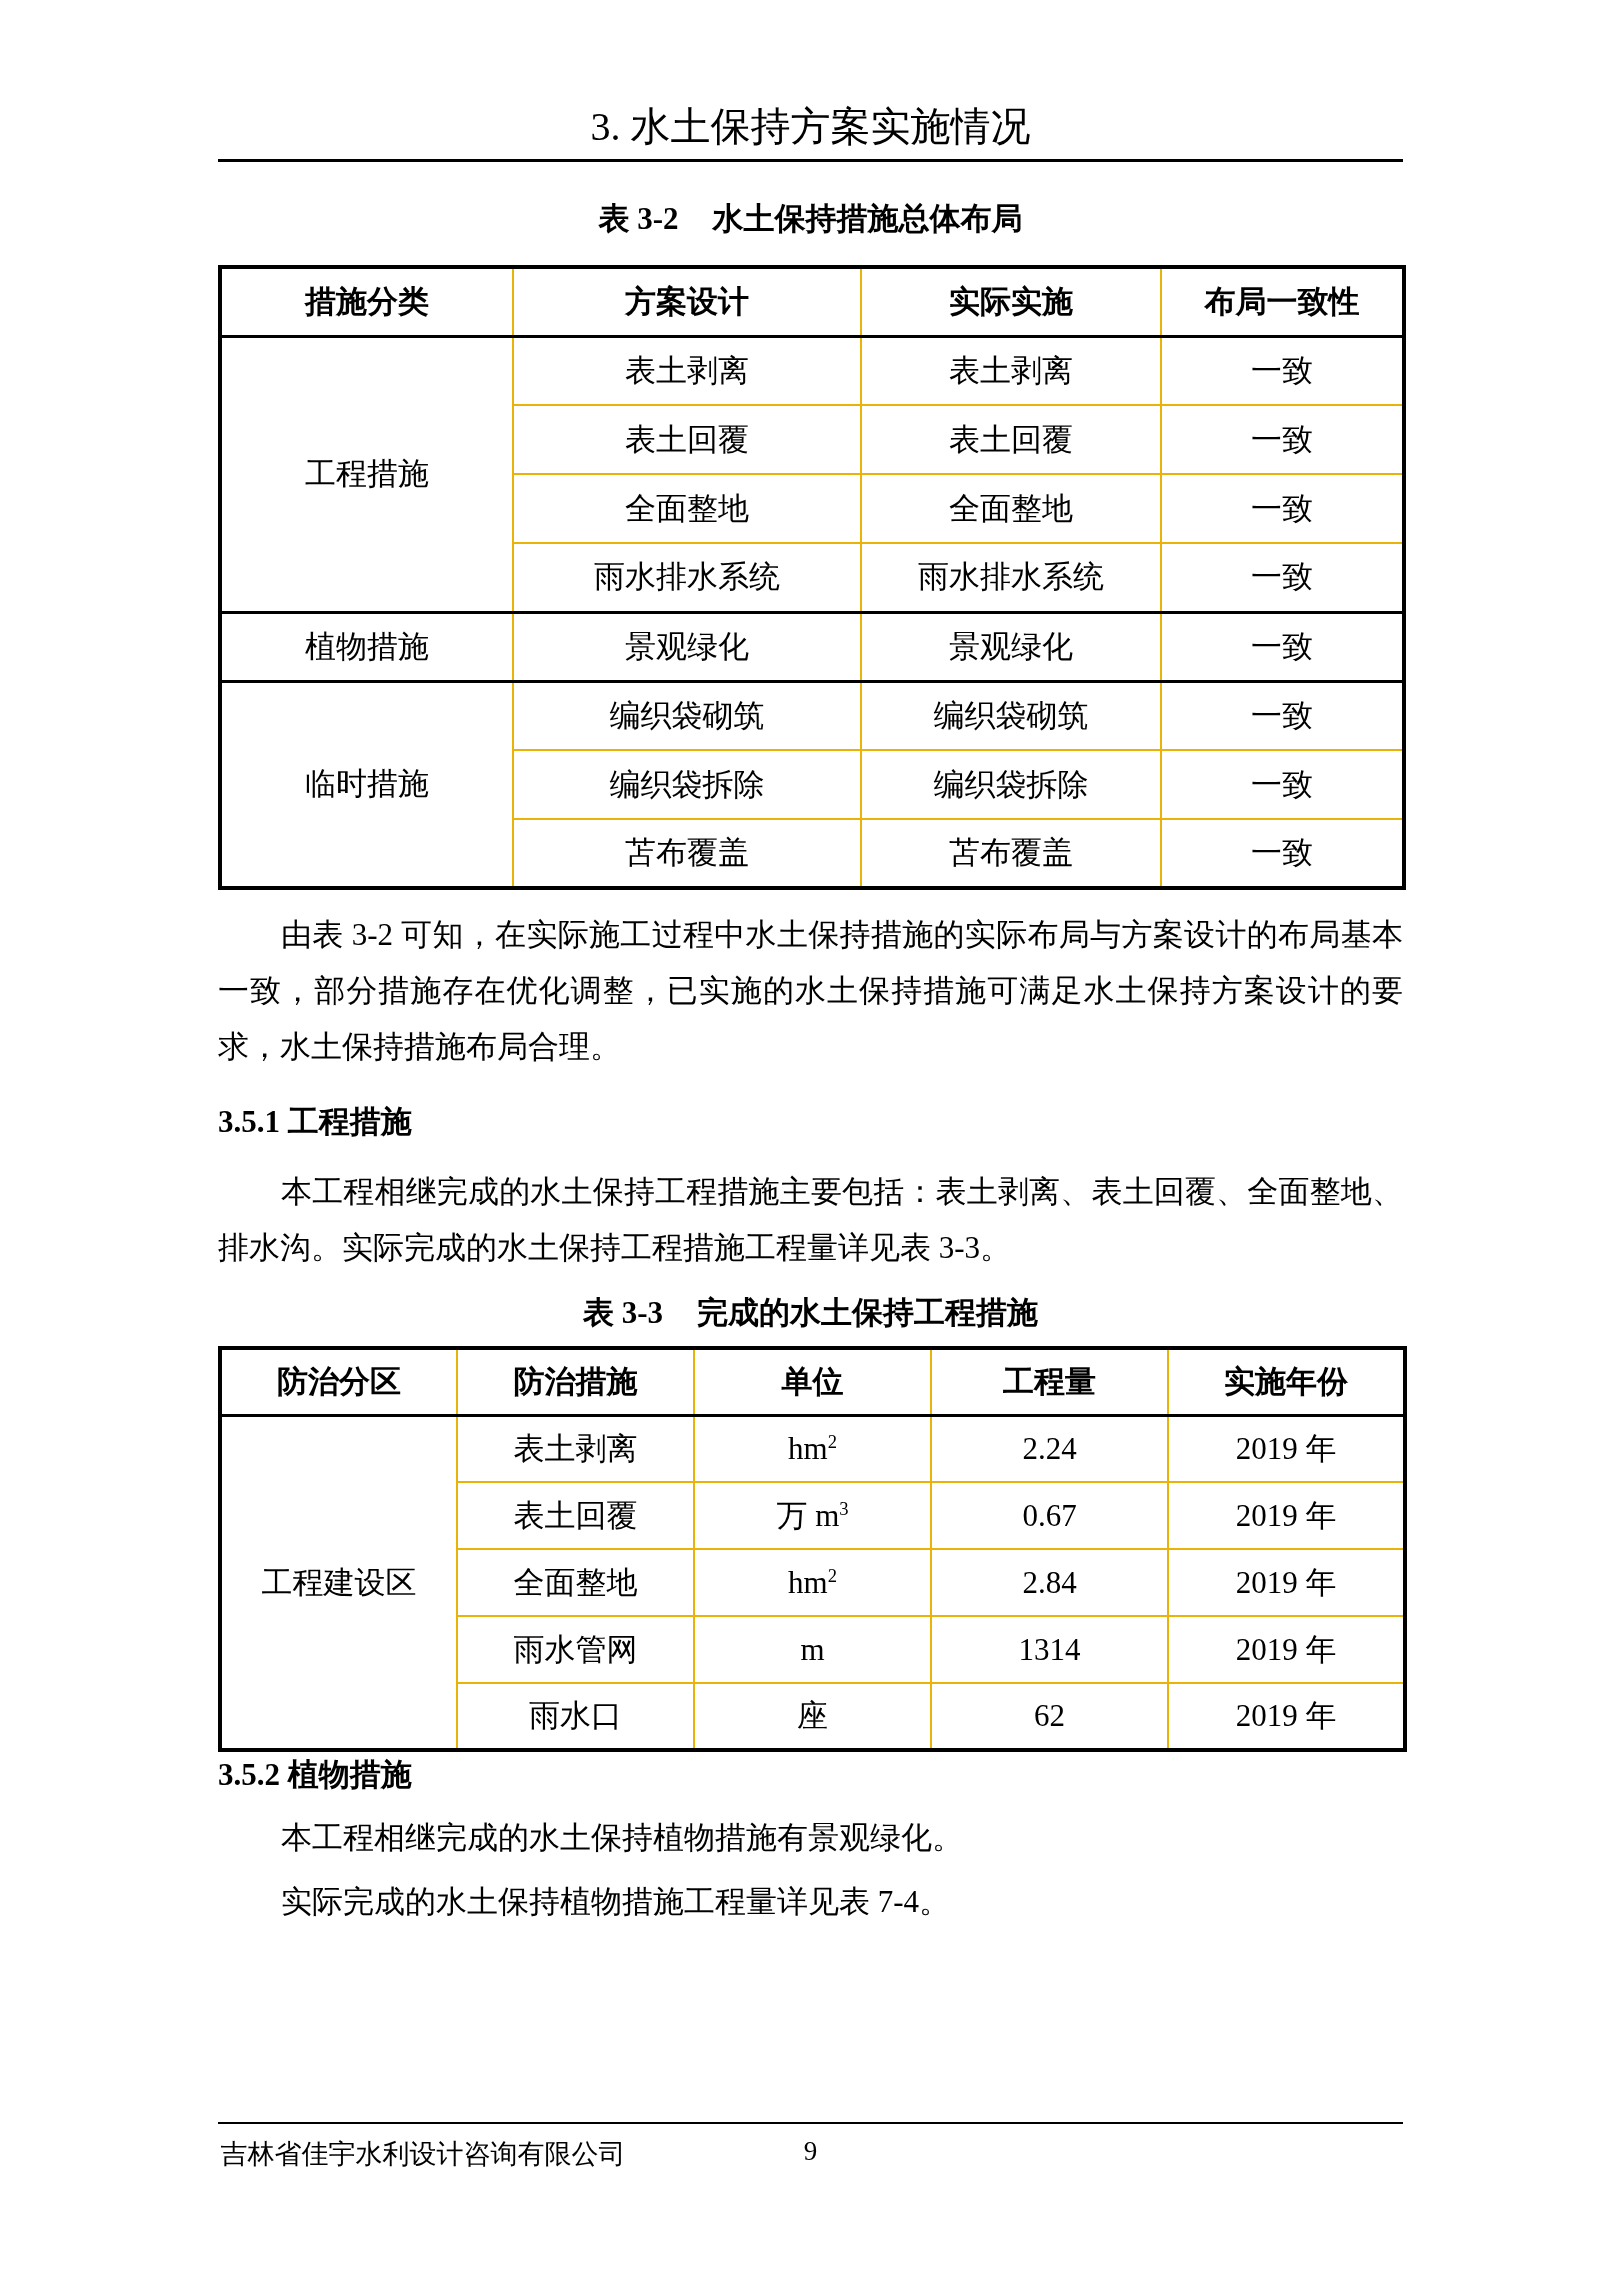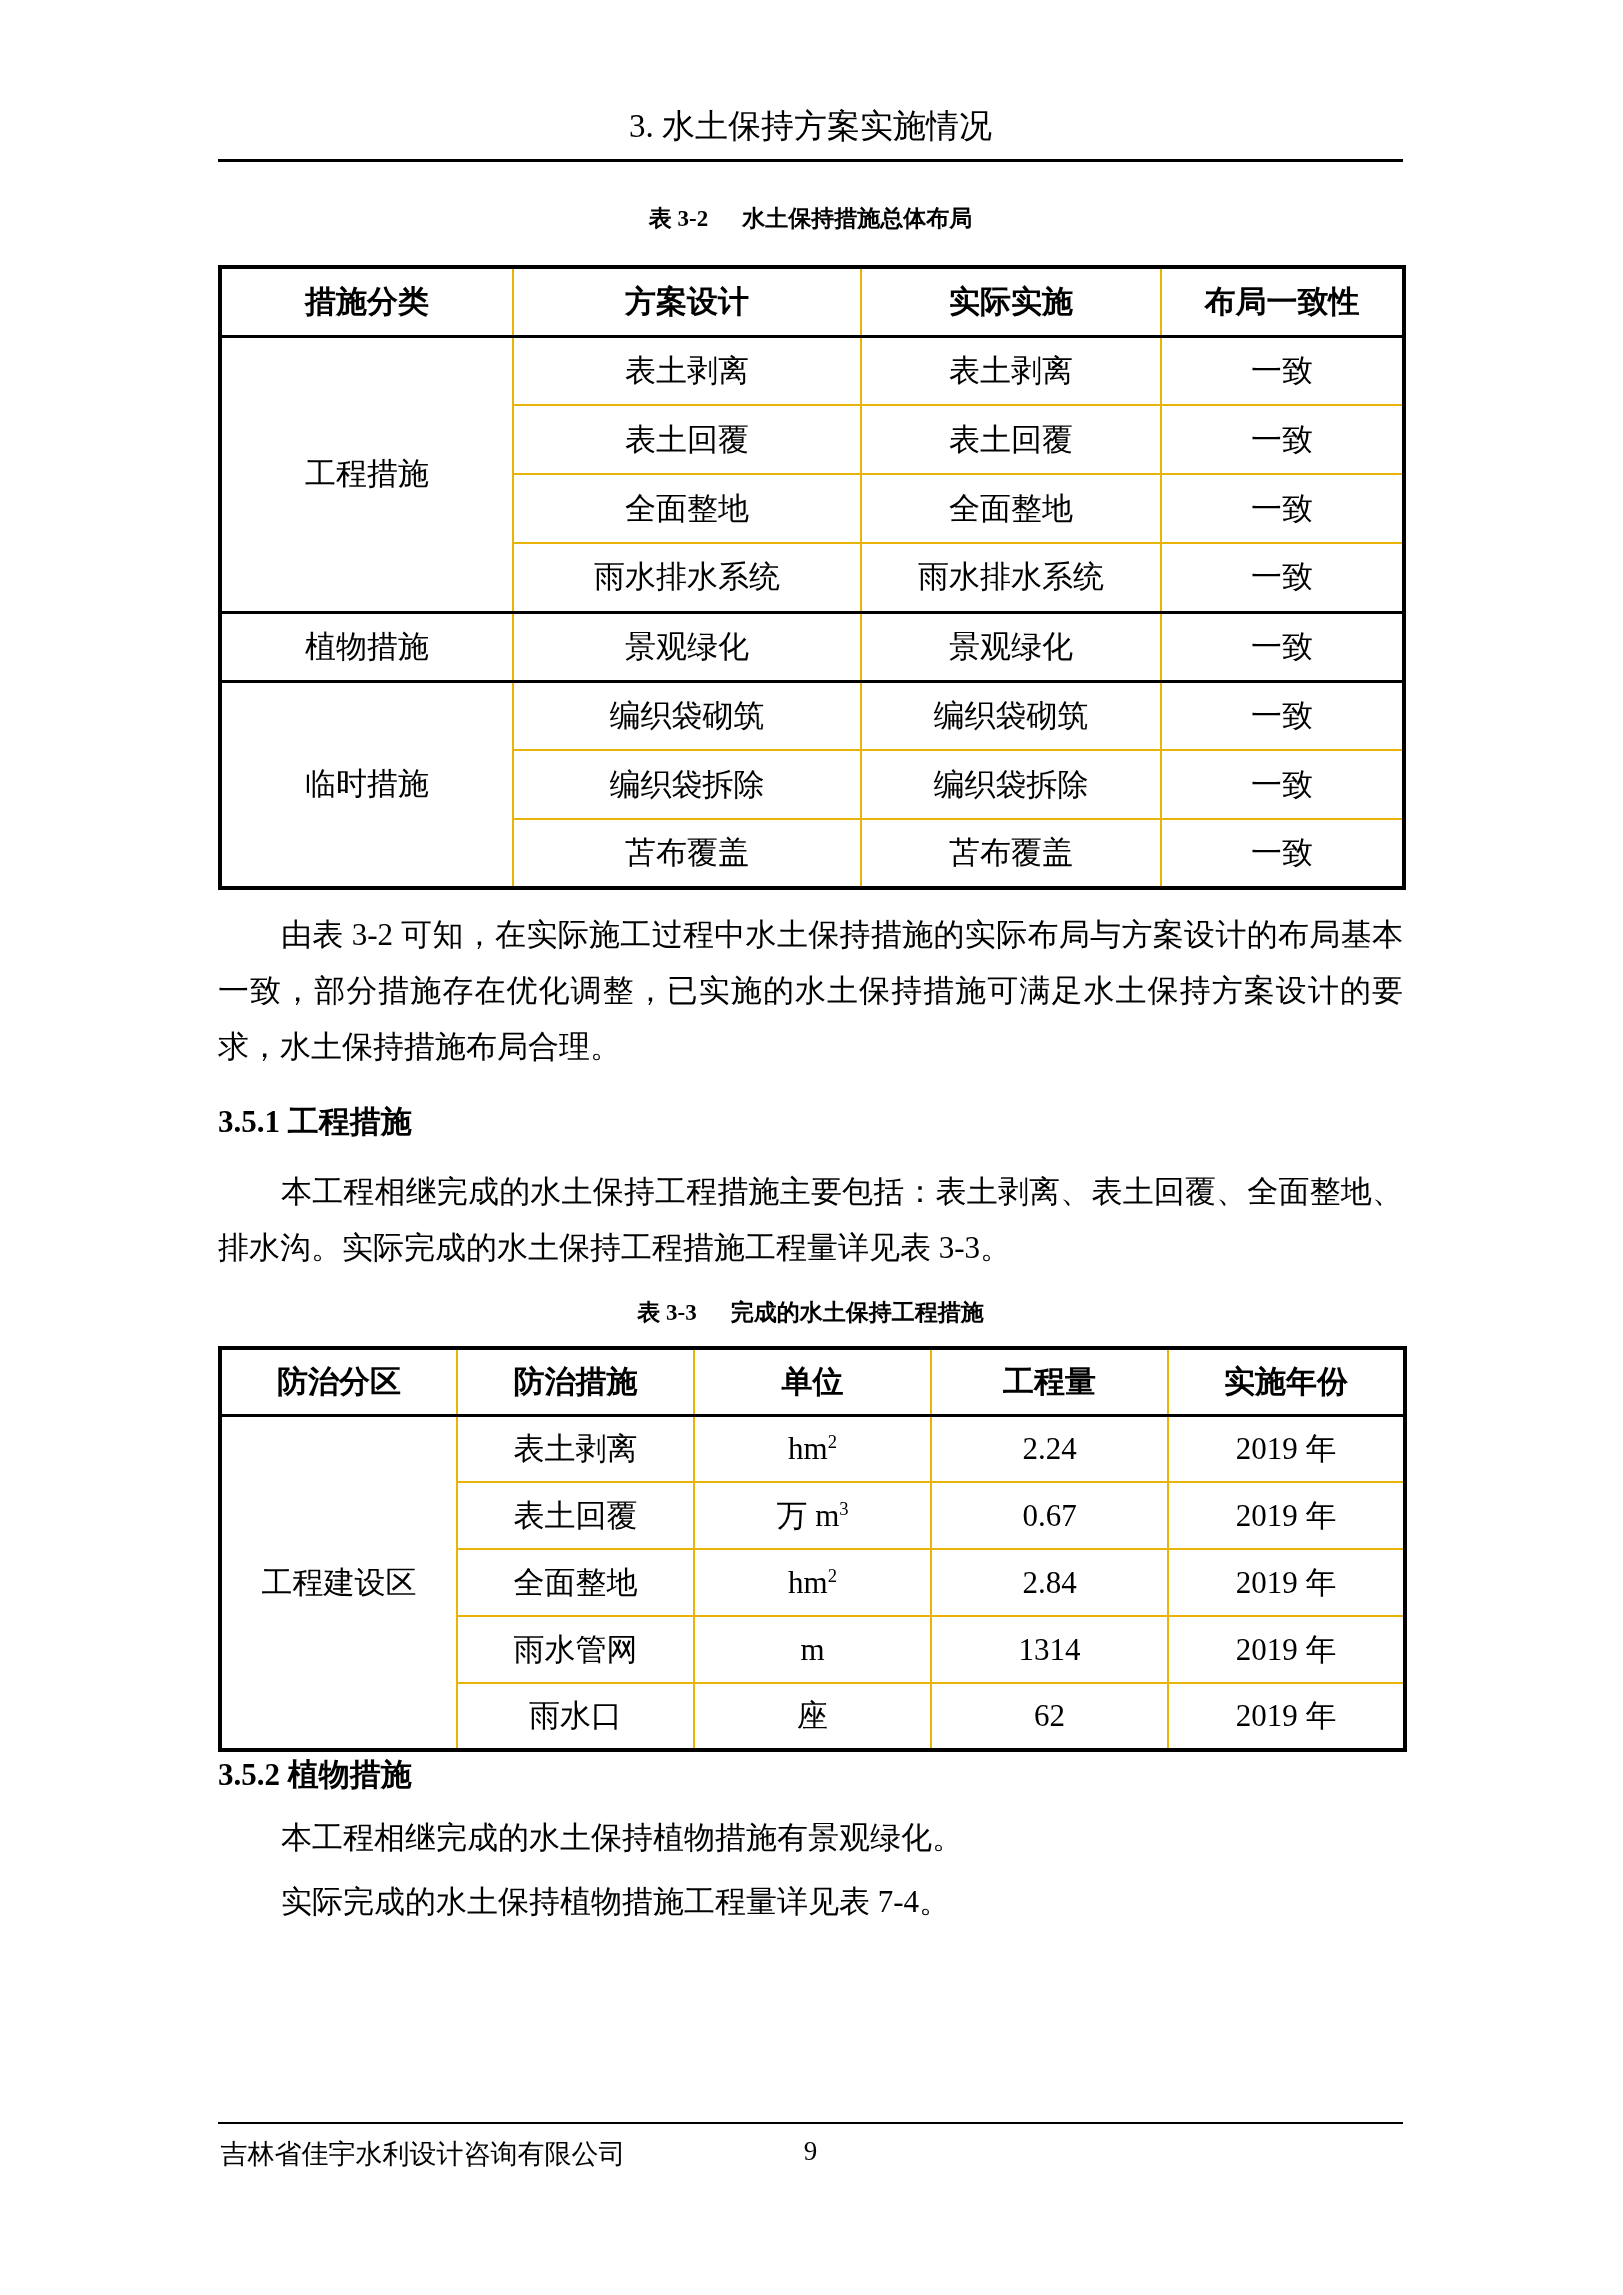--- a/index.html
+++ b/index.html
@@ -14,28 +14,28 @@
   }
   .content {
     position: absolute;
     left: 218px;
     top: 0;
     width: 1185px;
   }
   .page-header {
     padding: 105px 0 10.5px 0;
     text-align: center;
-    font-size: 33px;
+    font-size: 40px;
     line-height: 43px;
     border-bottom: 3.9px solid #000;
   }
   .table-caption {
     text-align: center;
     font-weight: 700;
-    font-size: 23px;
+    font-size: 31px;
     line-height: 39px;
   }
   .caption32 { margin-top: 37px; }
   .caption33 { margin-top: 17px; }
   .caption-title { margin-left: 34px; }
 
   table.doc-table {
     border-collapse: collapse;
     table-layout: fixed;
     width: 1185px;

